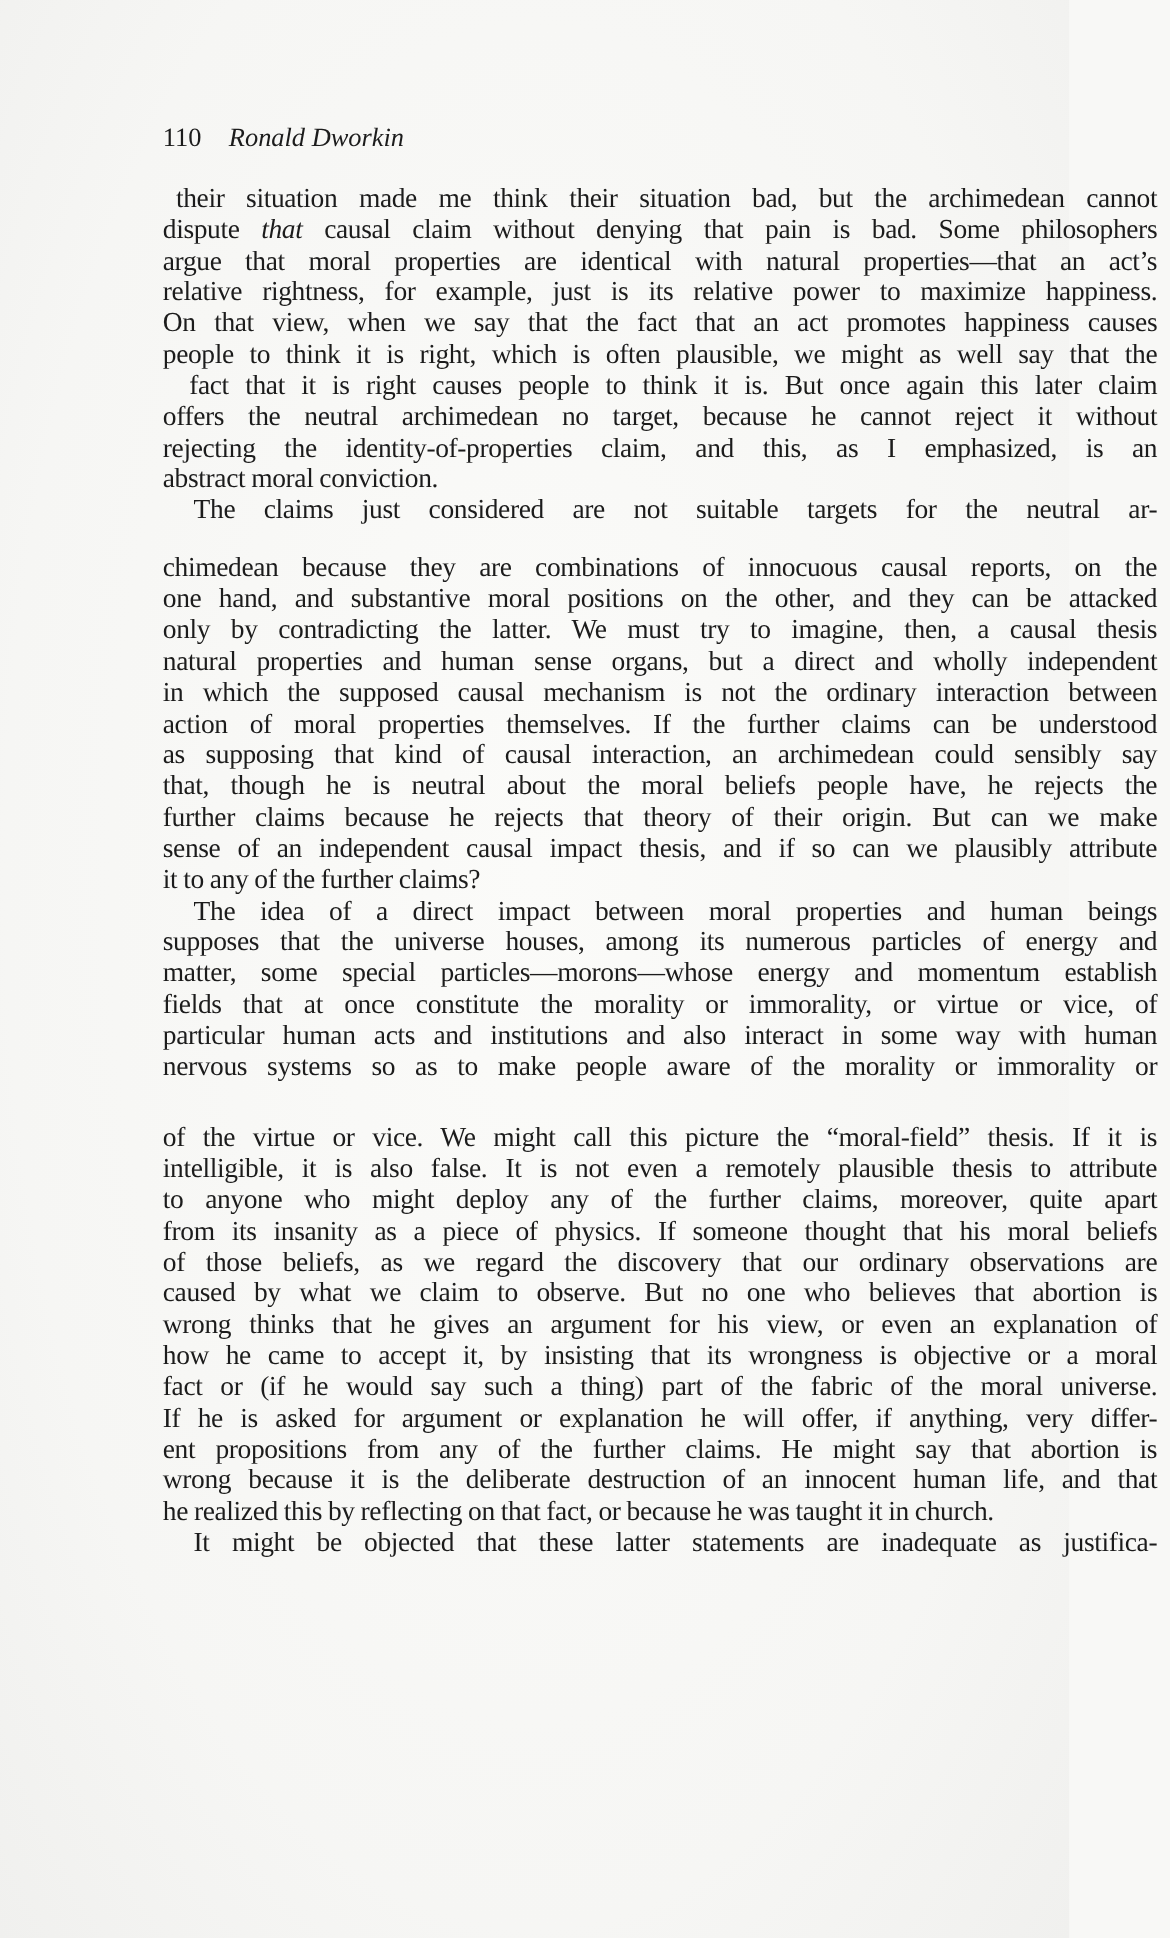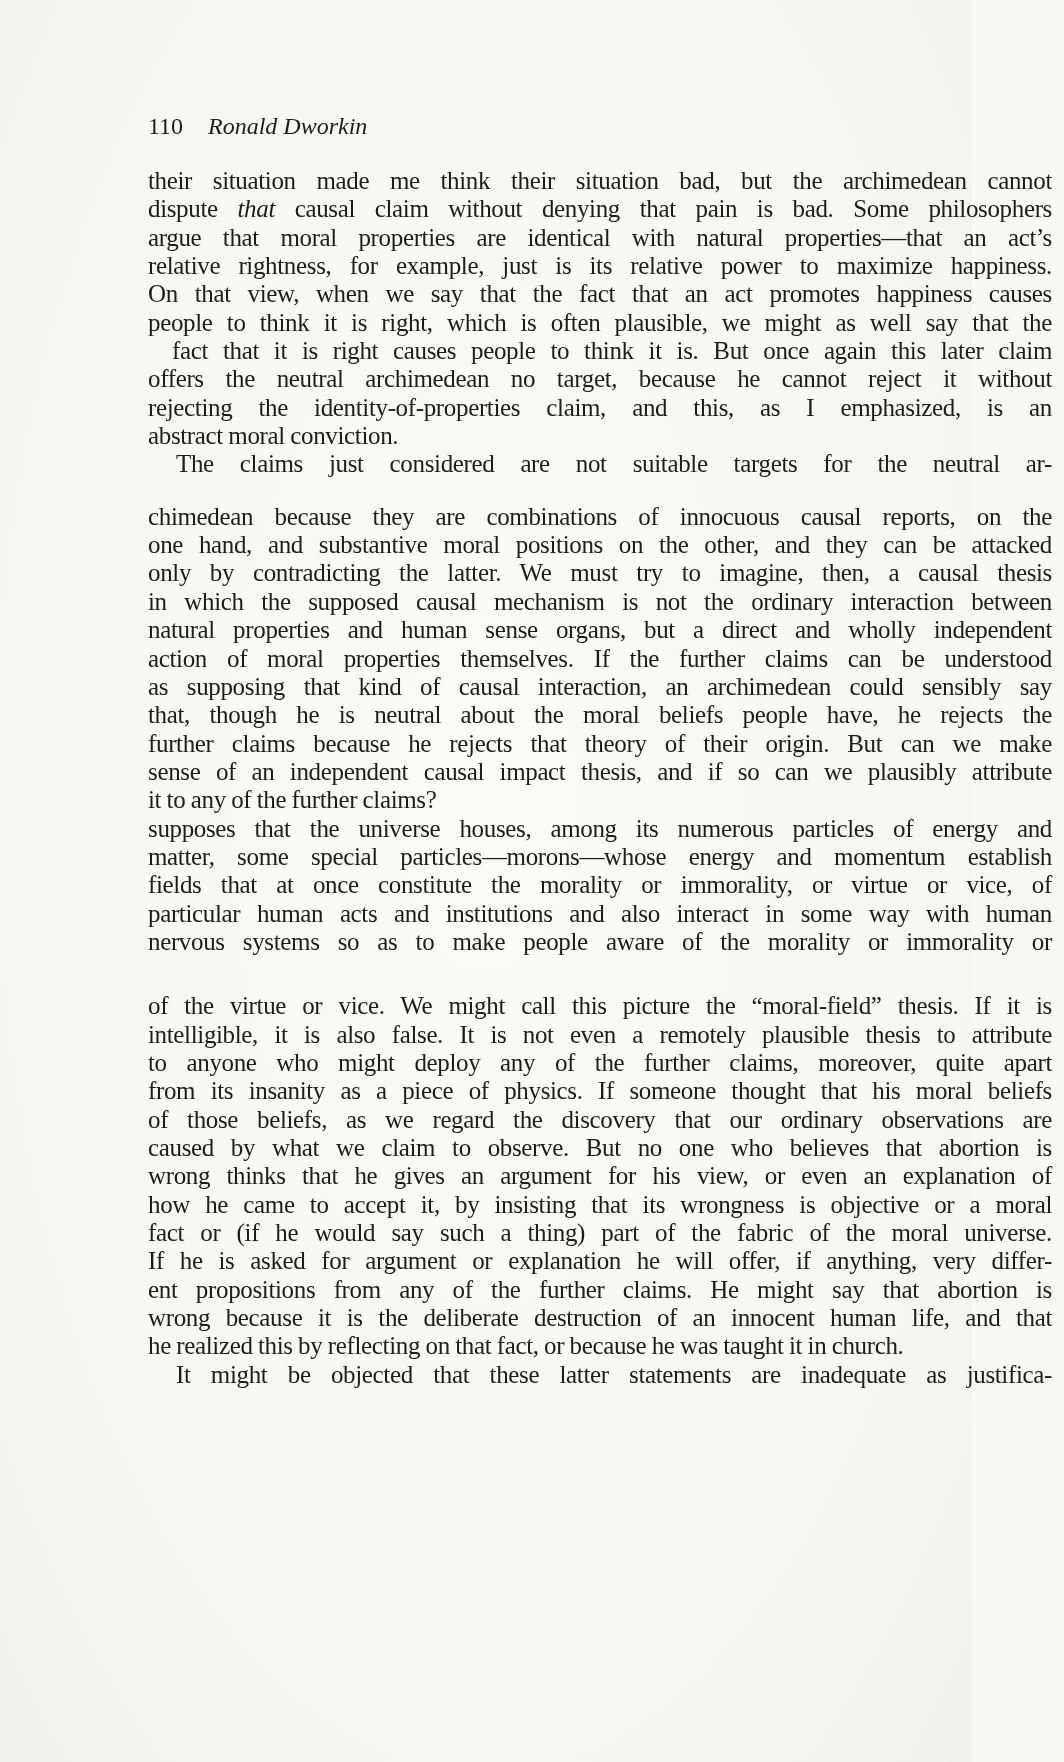--- a/index.html
+++ b/index.html
@@ -66,46 +66,47 @@
   </style>
 </head>
 <body>
 
 <div class="page">
   <div class="running-head">
     <span class="folio">110</span><span class="author">Ronald Dworkin</span>
   </div>
   <div class="body-text" id="body-text">
       <div>
-        <div class="line" style="white-space: nowrap;"><span class="txt">their situation made me think their situation bad, but the archimedean cannot</span></div>
+        <div class="line" style="white-space: nowrap; margin-left: 12px;"><span class="txt">their situation made me think their situation bad, but the archimedean cannot</span></div>
         <div class="line" style="white-space: nowrap;"><span class="txt">dispute </span><span class="txt em">that</span><span class="txt"> causal claim without denying that pain is bad. Some philosophers</span></div>
         <div class="line" style="white-space: nowrap;"><span class="txt">argue that moral properties are identical with natural properties—that an act’s</span></div>
         <div class="line" style="white-space: nowrap;"><span class="txt">relative rightness, for example, just is its relative power to maximize happiness.</span></div>
         <div class="line" style="white-space: nowrap;"><span class="txt">On that view, when we say that the fact that an act promotes happiness causes</span></div>
         <div class="line" style="white-space: nowrap;"><span class="txt">people to think it is right, which is often plausible, we might as well say that the</span></div>
         <div class="line" style="white-space: nowrap; margin-left: 24px;"><span class="txt">fact that it is right causes people to think it is. But once again this later claim</span></div>
         <div class="line" style="white-space: nowrap;"><span class="txt">offers the neutral archimedean no target, because he cannot reject it without</span></div>
         <div class="line" style="white-space: nowrap;"><span class="txt">rejecting the identity-of-properties claim, and this, as I emphasized, is an</span></div>
         <div class="line last" style="white-space: nowrap;"><span class="txt">abstract moral conviction.</span></div>
       </div>
       <div>
         <div class="line indent" style="white-space: nowrap;"><span class="txt">The claims just considered are not suitable targets for the neutral ar-</span></div>
         <div class="line" style="white-space: nowrap; margin-top: 24px;"><span class="txt">chimedean because they are combinations of innocuous causal reports, on the</span></div>
         <div class="line" style="white-space: nowrap;"><span class="txt">one hand, and substantive moral positions on the other, and they can be attacked</span></div>
         <div class="line" style="white-space: nowrap;"><span class="txt">only by contradicting the latter. We must try to imagine, then, a causal thesis</span></div>
+        <div class="line" style="white-space: nowrap;"><span class="txt">natural properties and human sense organs, but a direct and wholly independent</span></div>
         <div class="line" style="white-space: nowrap;"><span class="txt">in which the supposed causal mechanism is not the ordinary interaction between</span></div>
-        <div class="line" style="white-space: nowrap;"><span class="txt">natural properties and human sense organs, but a direct and wholly independent</span></div>
         <div class="line" style="white-space: nowrap;"><span class="txt">action of moral properties themselves. If the further claims can be understood</span></div>
         <div class="line" style="white-space: nowrap;"><span class="txt">as supposing that kind of causal interaction, an archimedean could sensibly say</span></div>
         <div class="line" style="white-space: nowrap;"><span class="txt">that, though he is neutral about the moral beliefs people have, he rejects the</span></div>
         <div class="line" style="white-space: nowrap;"><span class="txt">further claims because he rejects that theory of their origin. But can we make</span></div>
         <div class="line" style="white-space: nowrap;"><span class="txt">sense of an independent causal impact thesis, and if so can we plausibly attribute</span></div>
         <div class="line last" style="white-space: nowrap;"><span class="txt">it to any of the further claims?</span></div>
       </div>
       <div>
+        <div class="line indent" style="white-space: nowrap;"><span class="txt">The idea of a direct impact between moral properties and human beings</span></div>
         <div class="line" style="white-space: nowrap;"><span class="txt">supposes that the universe houses, among its numerous particles of energy and</span></div>
         <div class="line" style="white-space: nowrap;"><span class="txt">matter, some special particles—morons—whose energy and momentum establish</span></div>
         <div class="line" style="white-space: nowrap;"><span class="txt">fields that at once constitute the morality or immorality, or virtue or vice, of</span></div>
         <div class="line" style="white-space: nowrap;"><span class="txt">particular human acts and institutions and also interact in some way with human</span></div>
         <div class="line" style="white-space: nowrap;"><span class="txt">nervous systems so as to make people aware of the morality or immorality or</span></div>
         <div class="line" style="white-space: nowrap; margin-top: 36px;"><span class="txt">of the virtue or vice. We might call this picture the “moral-field” thesis. If it is</span></div>
         <div class="line" style="white-space: nowrap;"><span class="txt">intelligible, it is also false. It is not even a remotely plausible thesis to attribute</span></div>
         <div class="line" style="white-space: nowrap;"><span class="txt">to anyone who might deploy any of the further claims, moreover, quite apart</span></div>
         <div class="line" style="white-space: nowrap;"><span class="txt">from its insanity as a piece of physics. If someone thought that his moral beliefs</span></div>
         <div class="line" style="white-space: nowrap;"><span class="txt">of those beliefs, as we regard the discovery that our ordinary observations are</span></div>

